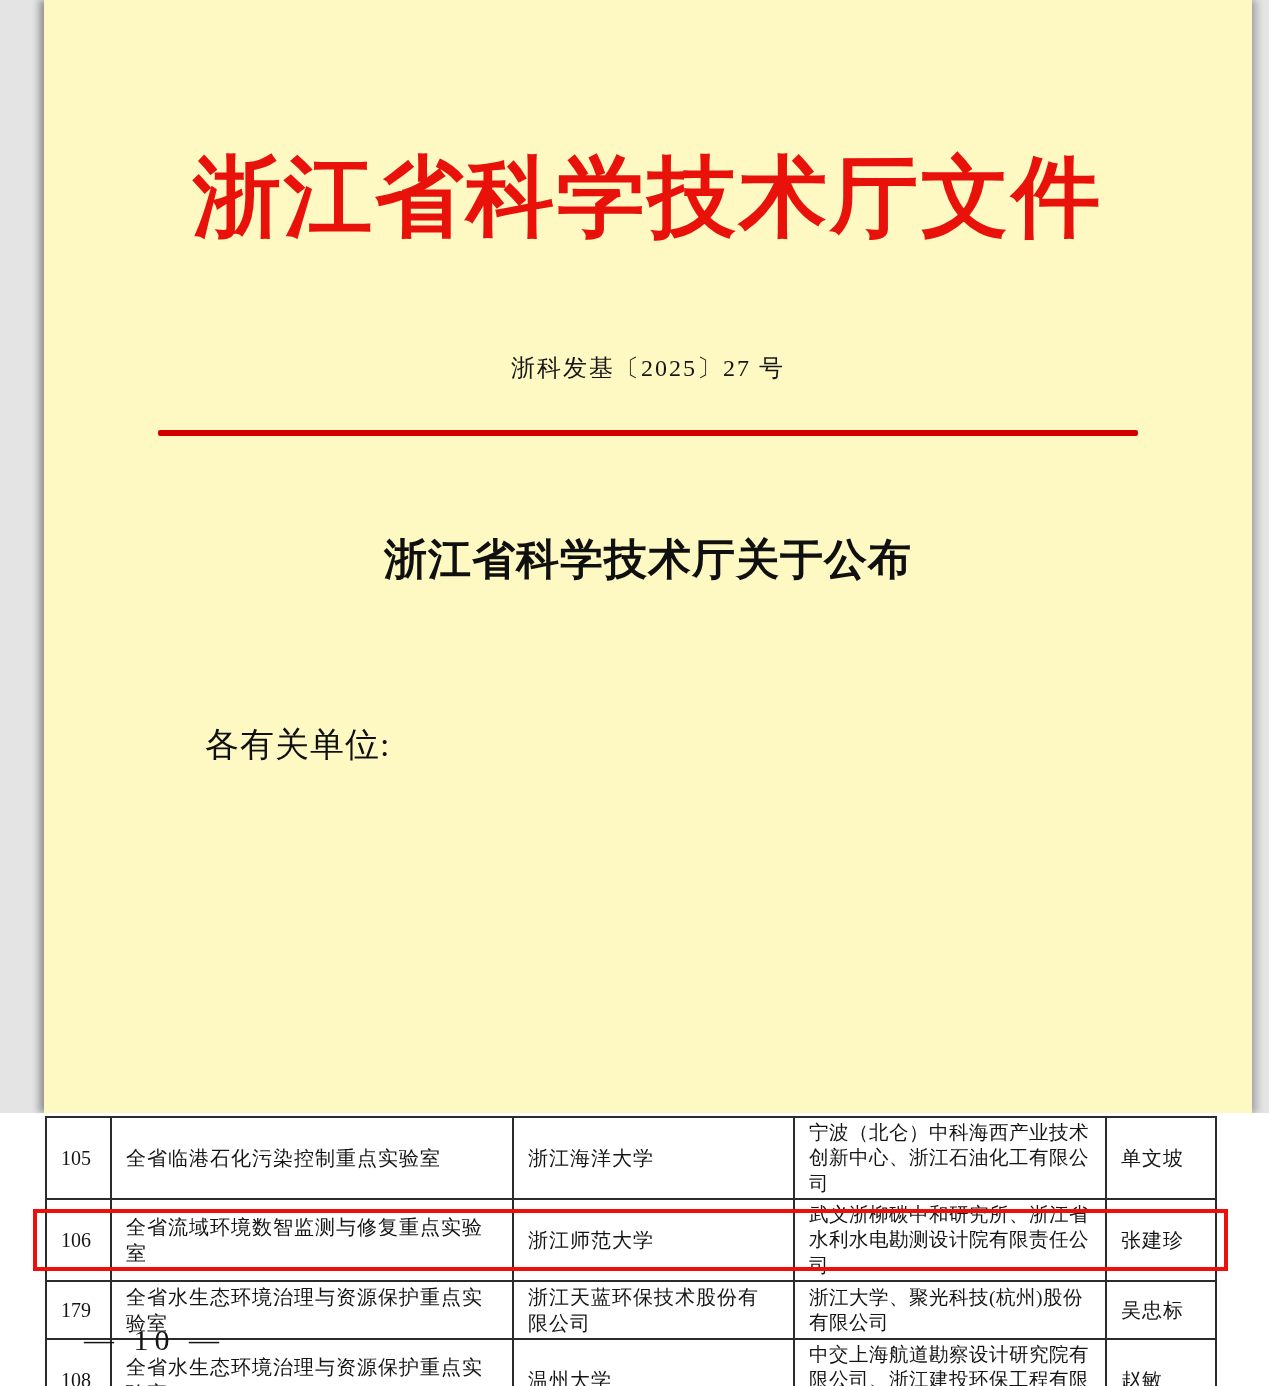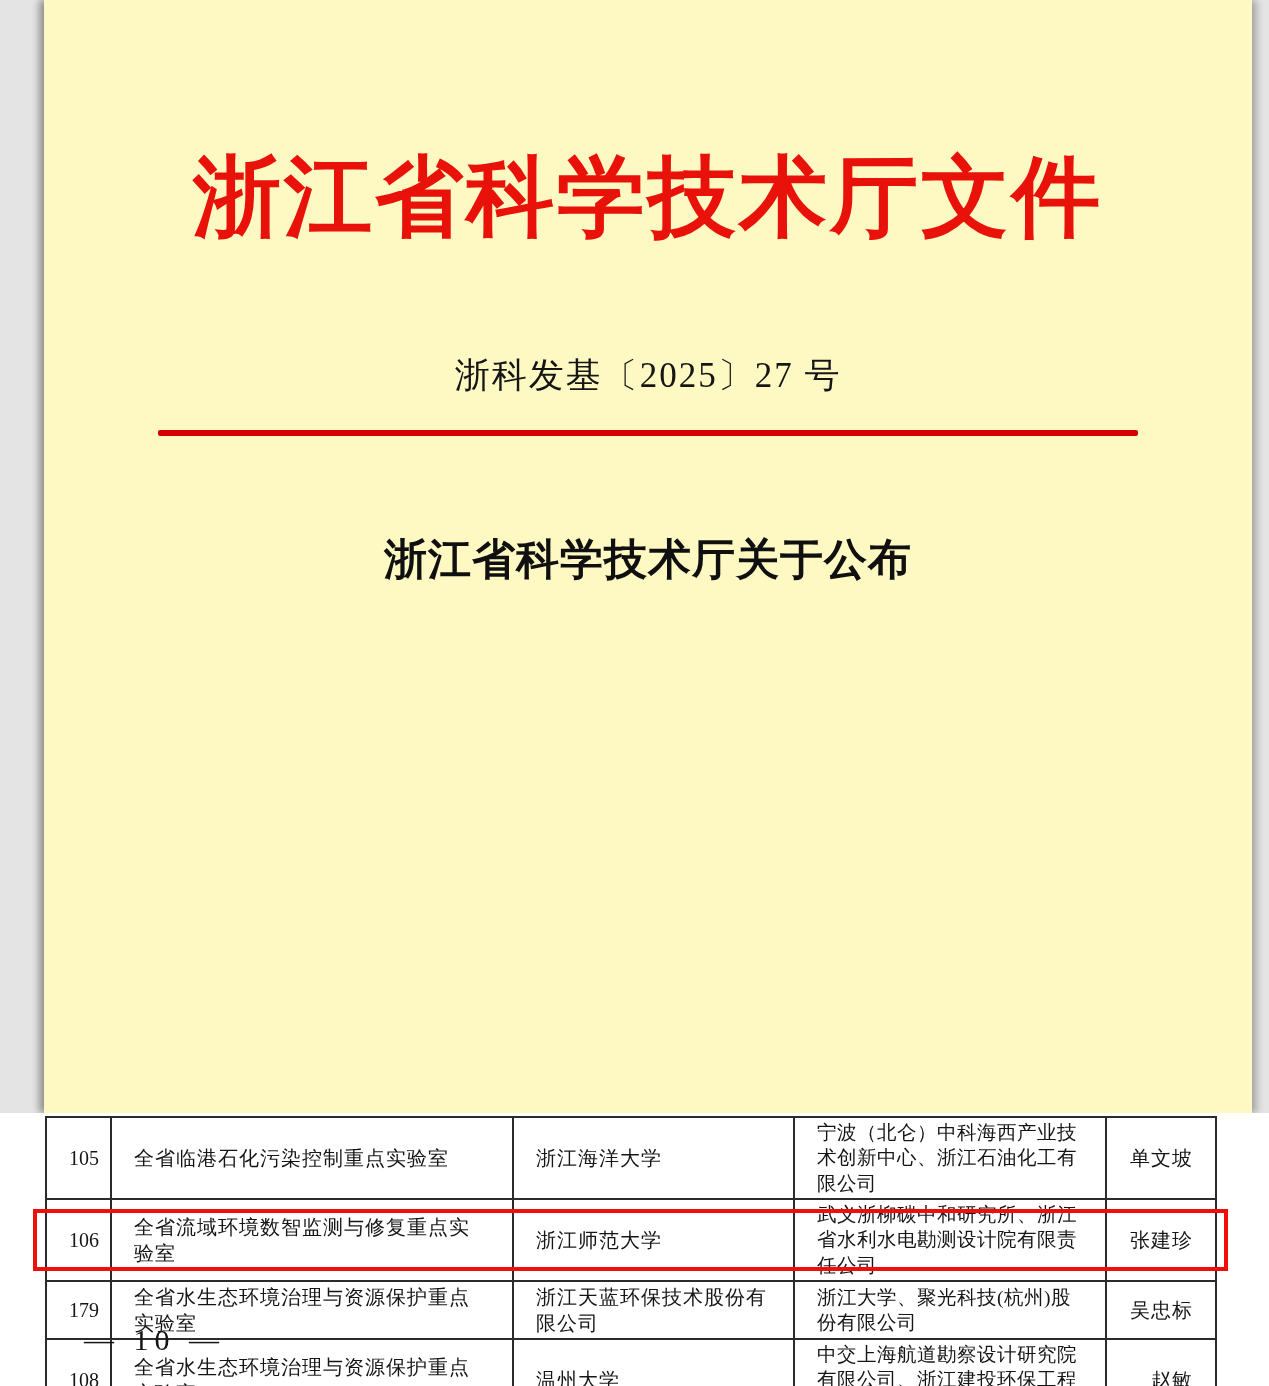--- a/index.html
+++ b/index.html
@@ -15,21 +15,21 @@
     position:absolute;left:44px;top:0;width:1208px;height:1113px;background:#fef9c3;
     box-shadow:-5px 0 7px rgba(0,0,0,.35),5px 0 7px rgba(0,0,0,.25);
   }
   .agency-title{
     position:absolute;left:0;top:138px;width:100%;
     text-align:center;font-size:88px;font-weight:bold;letter-spacing:3px;
     color:#e8120b;white-space:nowrap;
   }
   .doc-number{
     position:absolute;left:0;top:352px;width:100%;
-    text-align:center;font-size:35px;letter-spacing:2px;color:#151515;
+    text-align:center;font-size:24px;letter-spacing:2px;color:#151515;
   }
   .red-divider{
     position:absolute;left:114px;top:430px;width:980px;height:6px;
     background:#d40000;border-radius:2px;
   }
   .notice-title{
     position:absolute;left:0;top:524px;width:100%;
     text-align:center;font-size:43px;font-weight:bold;line-height:71px;
     color:#101010;letter-spacing:1px;
   }
@@ -43,27 +43,27 @@
   .body-line.indent{text-indent:70px;}
   
   .table-section{position:absolute;left:0;top:1113px;width:1269px;height:273px;background:#ffffff;}
   table.results{
     position:absolute;left:45px;top:3px;width:1170px;
     border-collapse:collapse;table-layout:fixed;
     font-size:20px;color:#151515;
   }
   table.results td{
     border:2px solid #2b2b2b;overflow:hidden;
-    padding:2px 22px;vertical-align:middle;line-height:1.3;margin-left:41px;
+    padding:2px 14px;vertical-align:middle;line-height:1.3;margin-left:41px;
   }
   td.c-no{font-family:"Liberation Serif","DejaVu Serif",serif;}
   td.c-lab{padding-left:16px;letter-spacing:1px;}
   td.c-inst{padding-left:14px;letter-spacing:1px;}
   td.c-partner{font-size:19.5px;padding-left:10px;padding-right:6px;letter-spacing:0.5px;}
-  td.c-dir{text-align:right;letter-spacing:1px;}
+  td.c-dir{text-align:left;letter-spacing:1px;}
   tr.r0{height:50px;} tr.r1{height:47px;} tr.r2{height:46px;} tr.r3{height:50px;}
   .highlight-box{
     position:absolute;left:33px;top:96px;width:1187px;height:54px;
     border:4px solid #ed100a;pointer-events:none;
   }
   .page-number{
     position:absolute;left:84px;top:210px;font-size:30px;letter-spacing:6px;color:#151515;
   }
 </style>
 </head>
@@ -77,20 +77,21 @@
       <div class="agency-title">浙江省科学技术厅文件</div>
 
       <div class="doc-number">浙科发基〔2025〕27 号</div>
 
       <div class="red-divider"></div>
 
       <div class="notice-title">
         <div>浙江省科学技术厅关于公布</div>
       </div>
 
+      <div class="salutation">各有关单位:</div>
 
 
     </div>
   </div>
 
   <div class="table-section">
 
     <table class="results">
       <colgroup>
         <col style="width:65px">

